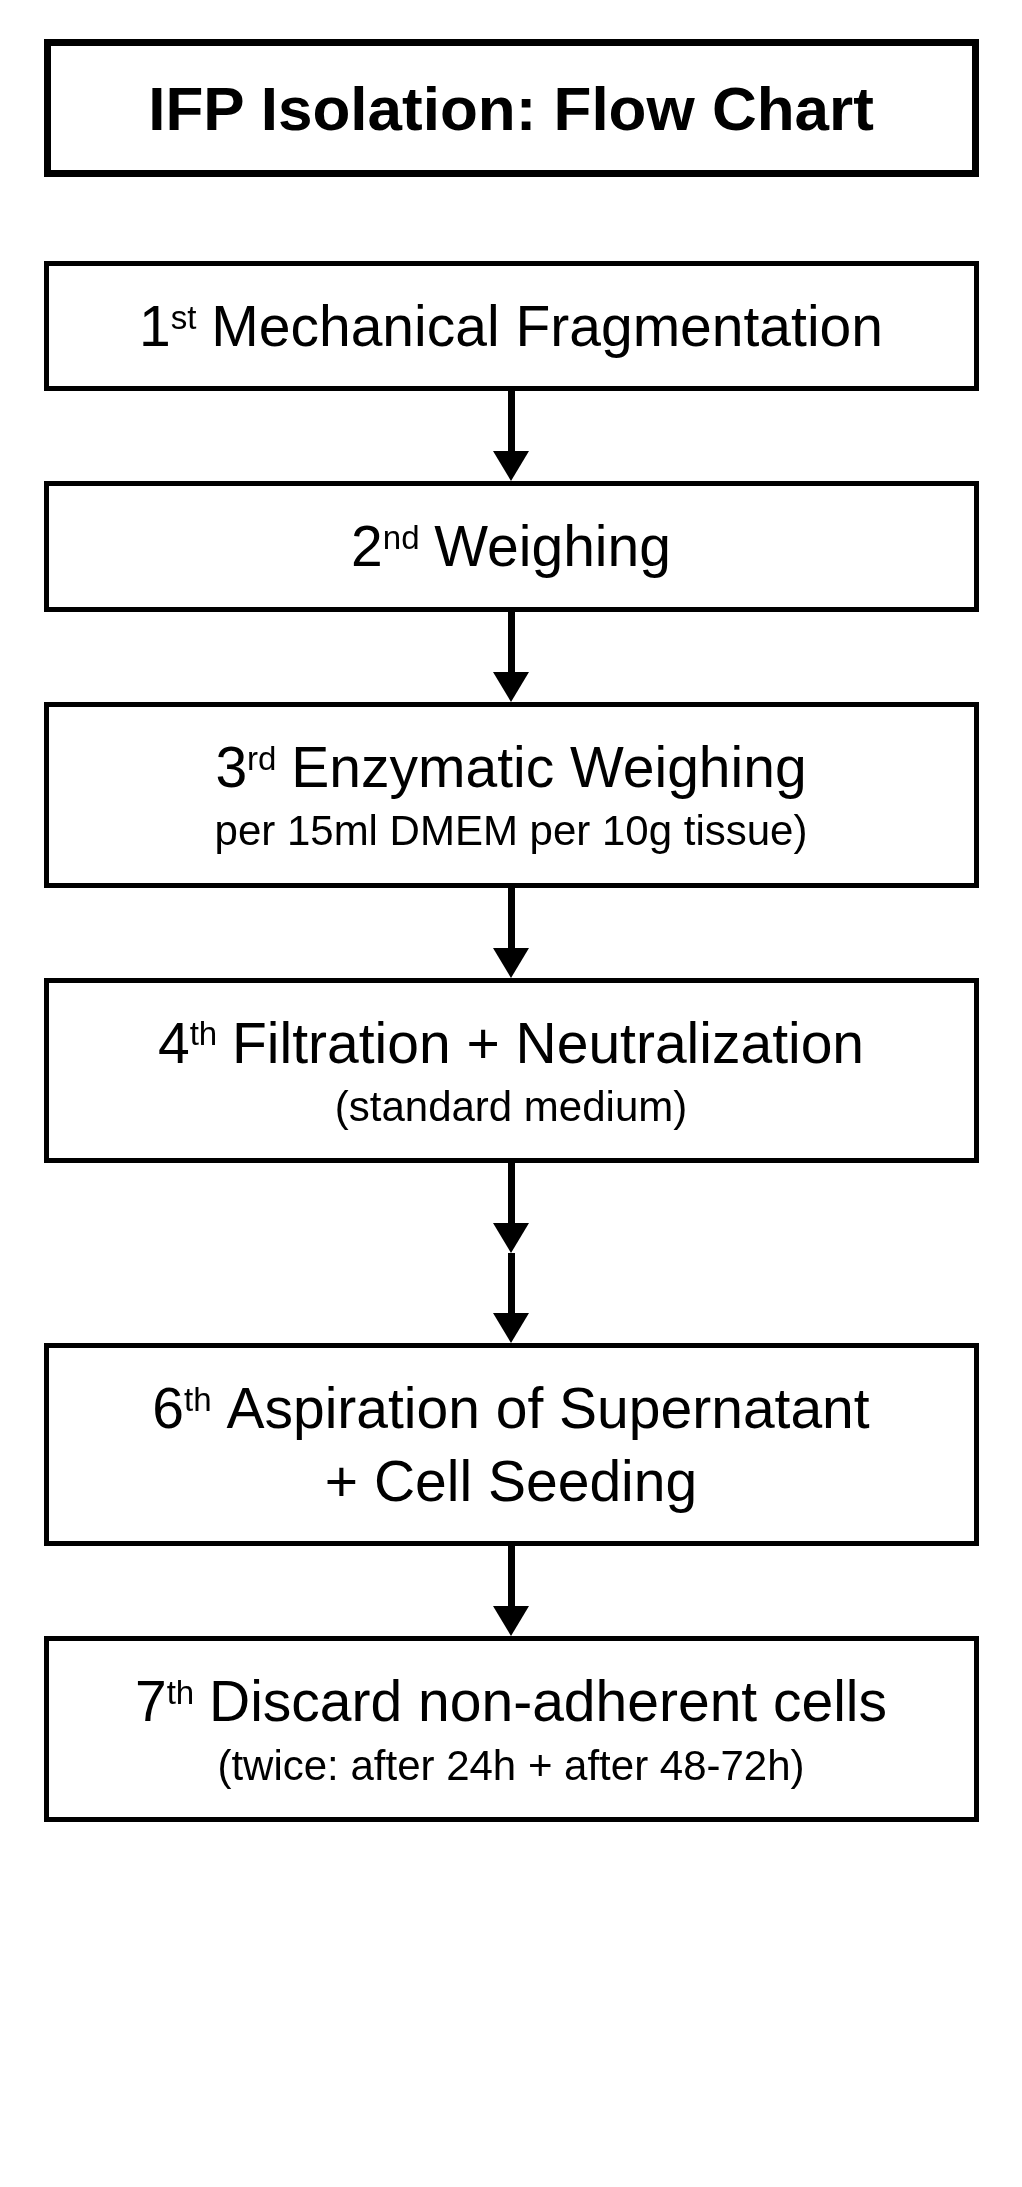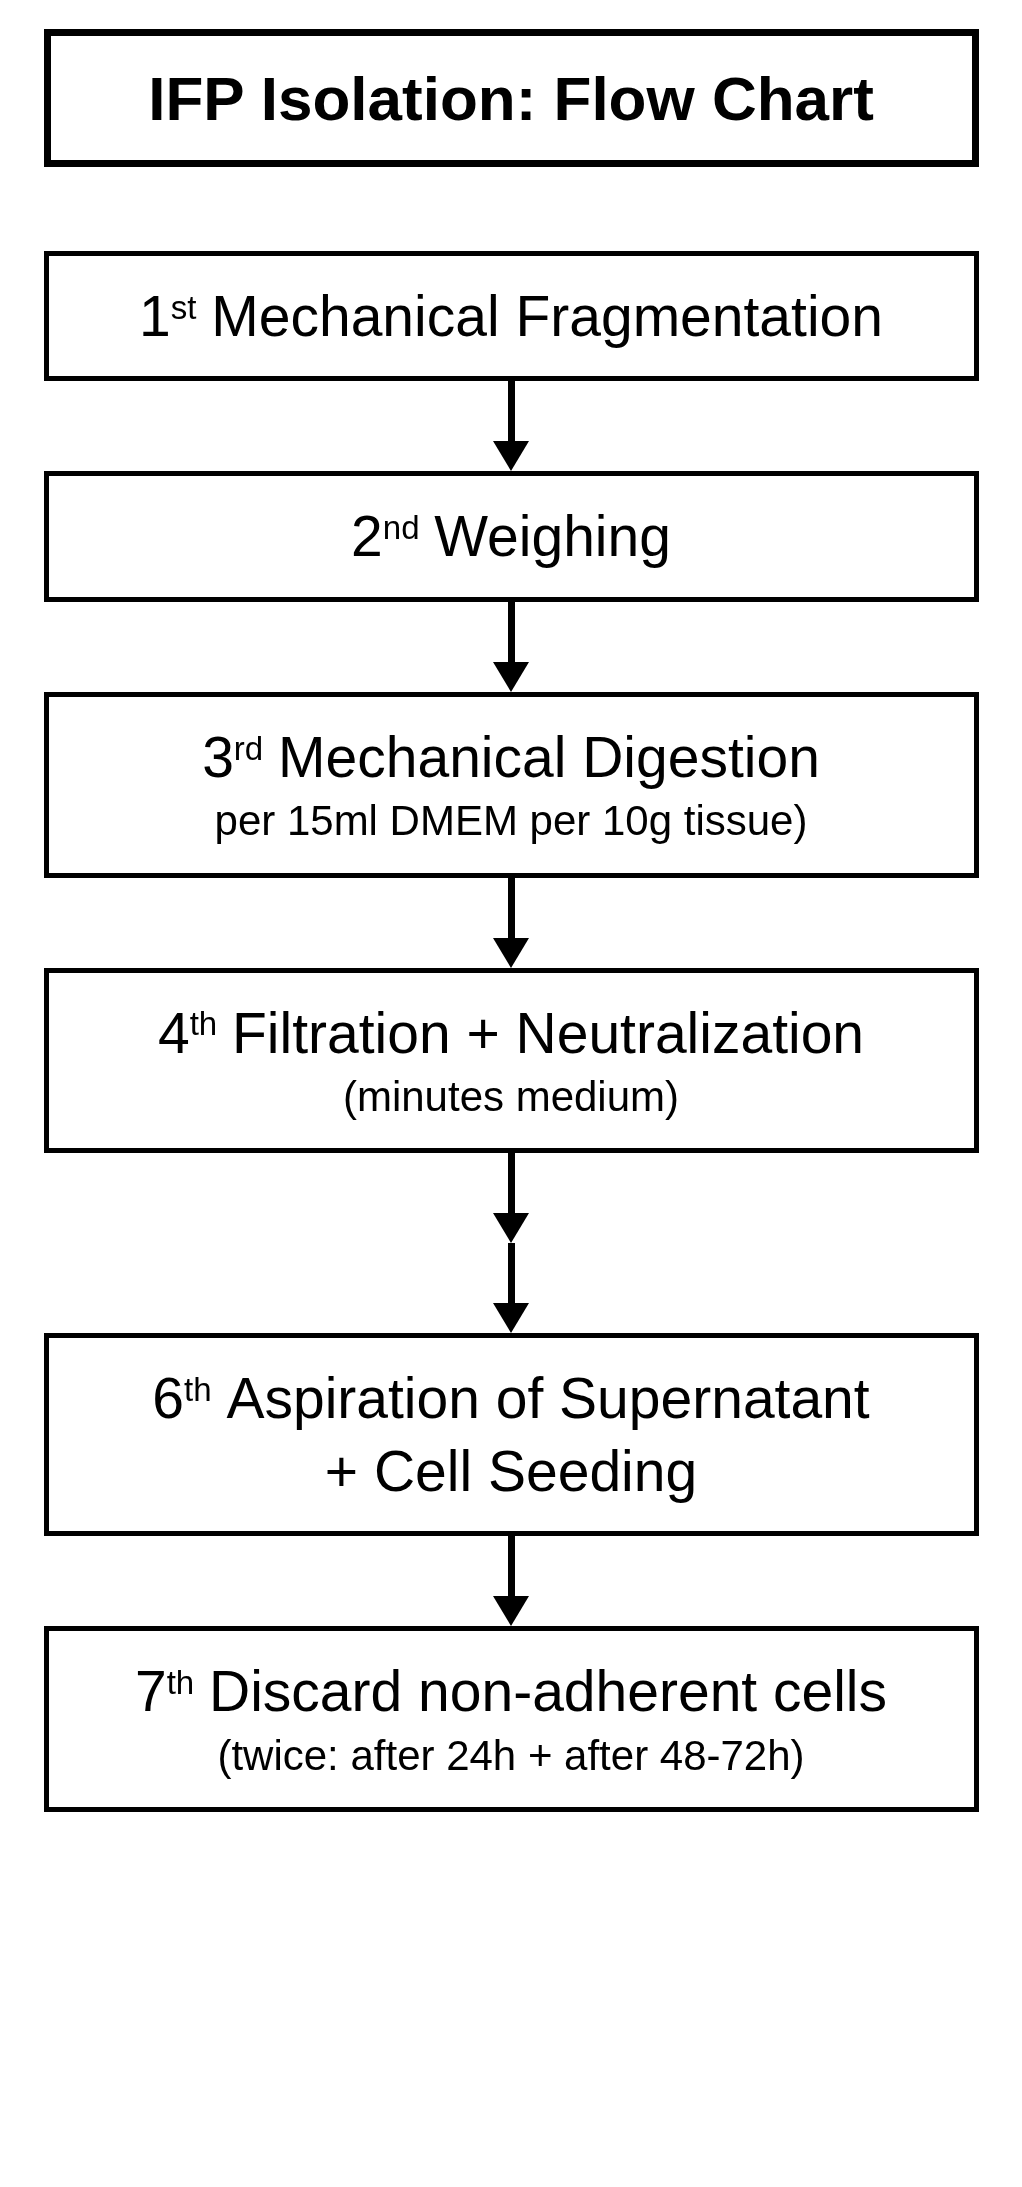--- a/index.html
+++ b/index.html
@@ -10,21 +10,21 @@
   body{
     width:1022px;height:2187px;
     background:var(--paper);
     color:var(--ink);
     font-family:"Liberation Sans",sans-serif;
     overflow:hidden;
   }
   .page{
     width:1022px;height:2187px;
     box-sizing:border-box;
-    padding-top:29px;
+    padding-top:39px;
   }
   .title-box{
     width:935px;height:138px;
     margin:0 auto;
     border:7px solid var(--ink);
     box-sizing:border-box;
     display:flex;align-items:center;justify-content:center;
   }
   .title-text{
     font-size:62px;
@@ -110,35 +110,35 @@
     </div>
   </div>
 
   <div class="arrow">
     <div class="arrow-stem"></div>
     <div class="arrow-head"></div>
   </div>
 
   <div class="step-box">
     <div class="main-line">
-      <span>3</span><span class="ordinal-suffix">rd</span><span class="step-label">Mechanical Digestion</span>
+      <span>3</span><span class="ordinal-suffix">rd</span><span class="step-label">Enzymatic Weighing</span>
     </div>
         <div class="sub-line">per 15ml DMEM per 10g tissue)</div>
       </div>
 
   <div class="arrow">
     <div class="arrow-stem"></div>
     <div class="arrow-head"></div>
   </div>
 
   <div class="step-box">
     <div class="main-line">
       <span>4</span><span class="ordinal-suffix">th</span><span class="step-label">Filtration + Neutralization</span>
     </div>
-  <div class="sub-line">(minutes medium)</div>
+  <div class="sub-line">(standard medium)</div>
       </div>
 
   <div class="arrow">
     <div class="arrow-stem"></div>
     <div class="arrow-head"></div>
   </div>
 
 
   <div class="arrow">
     <div class="arrow-stem"></div>

